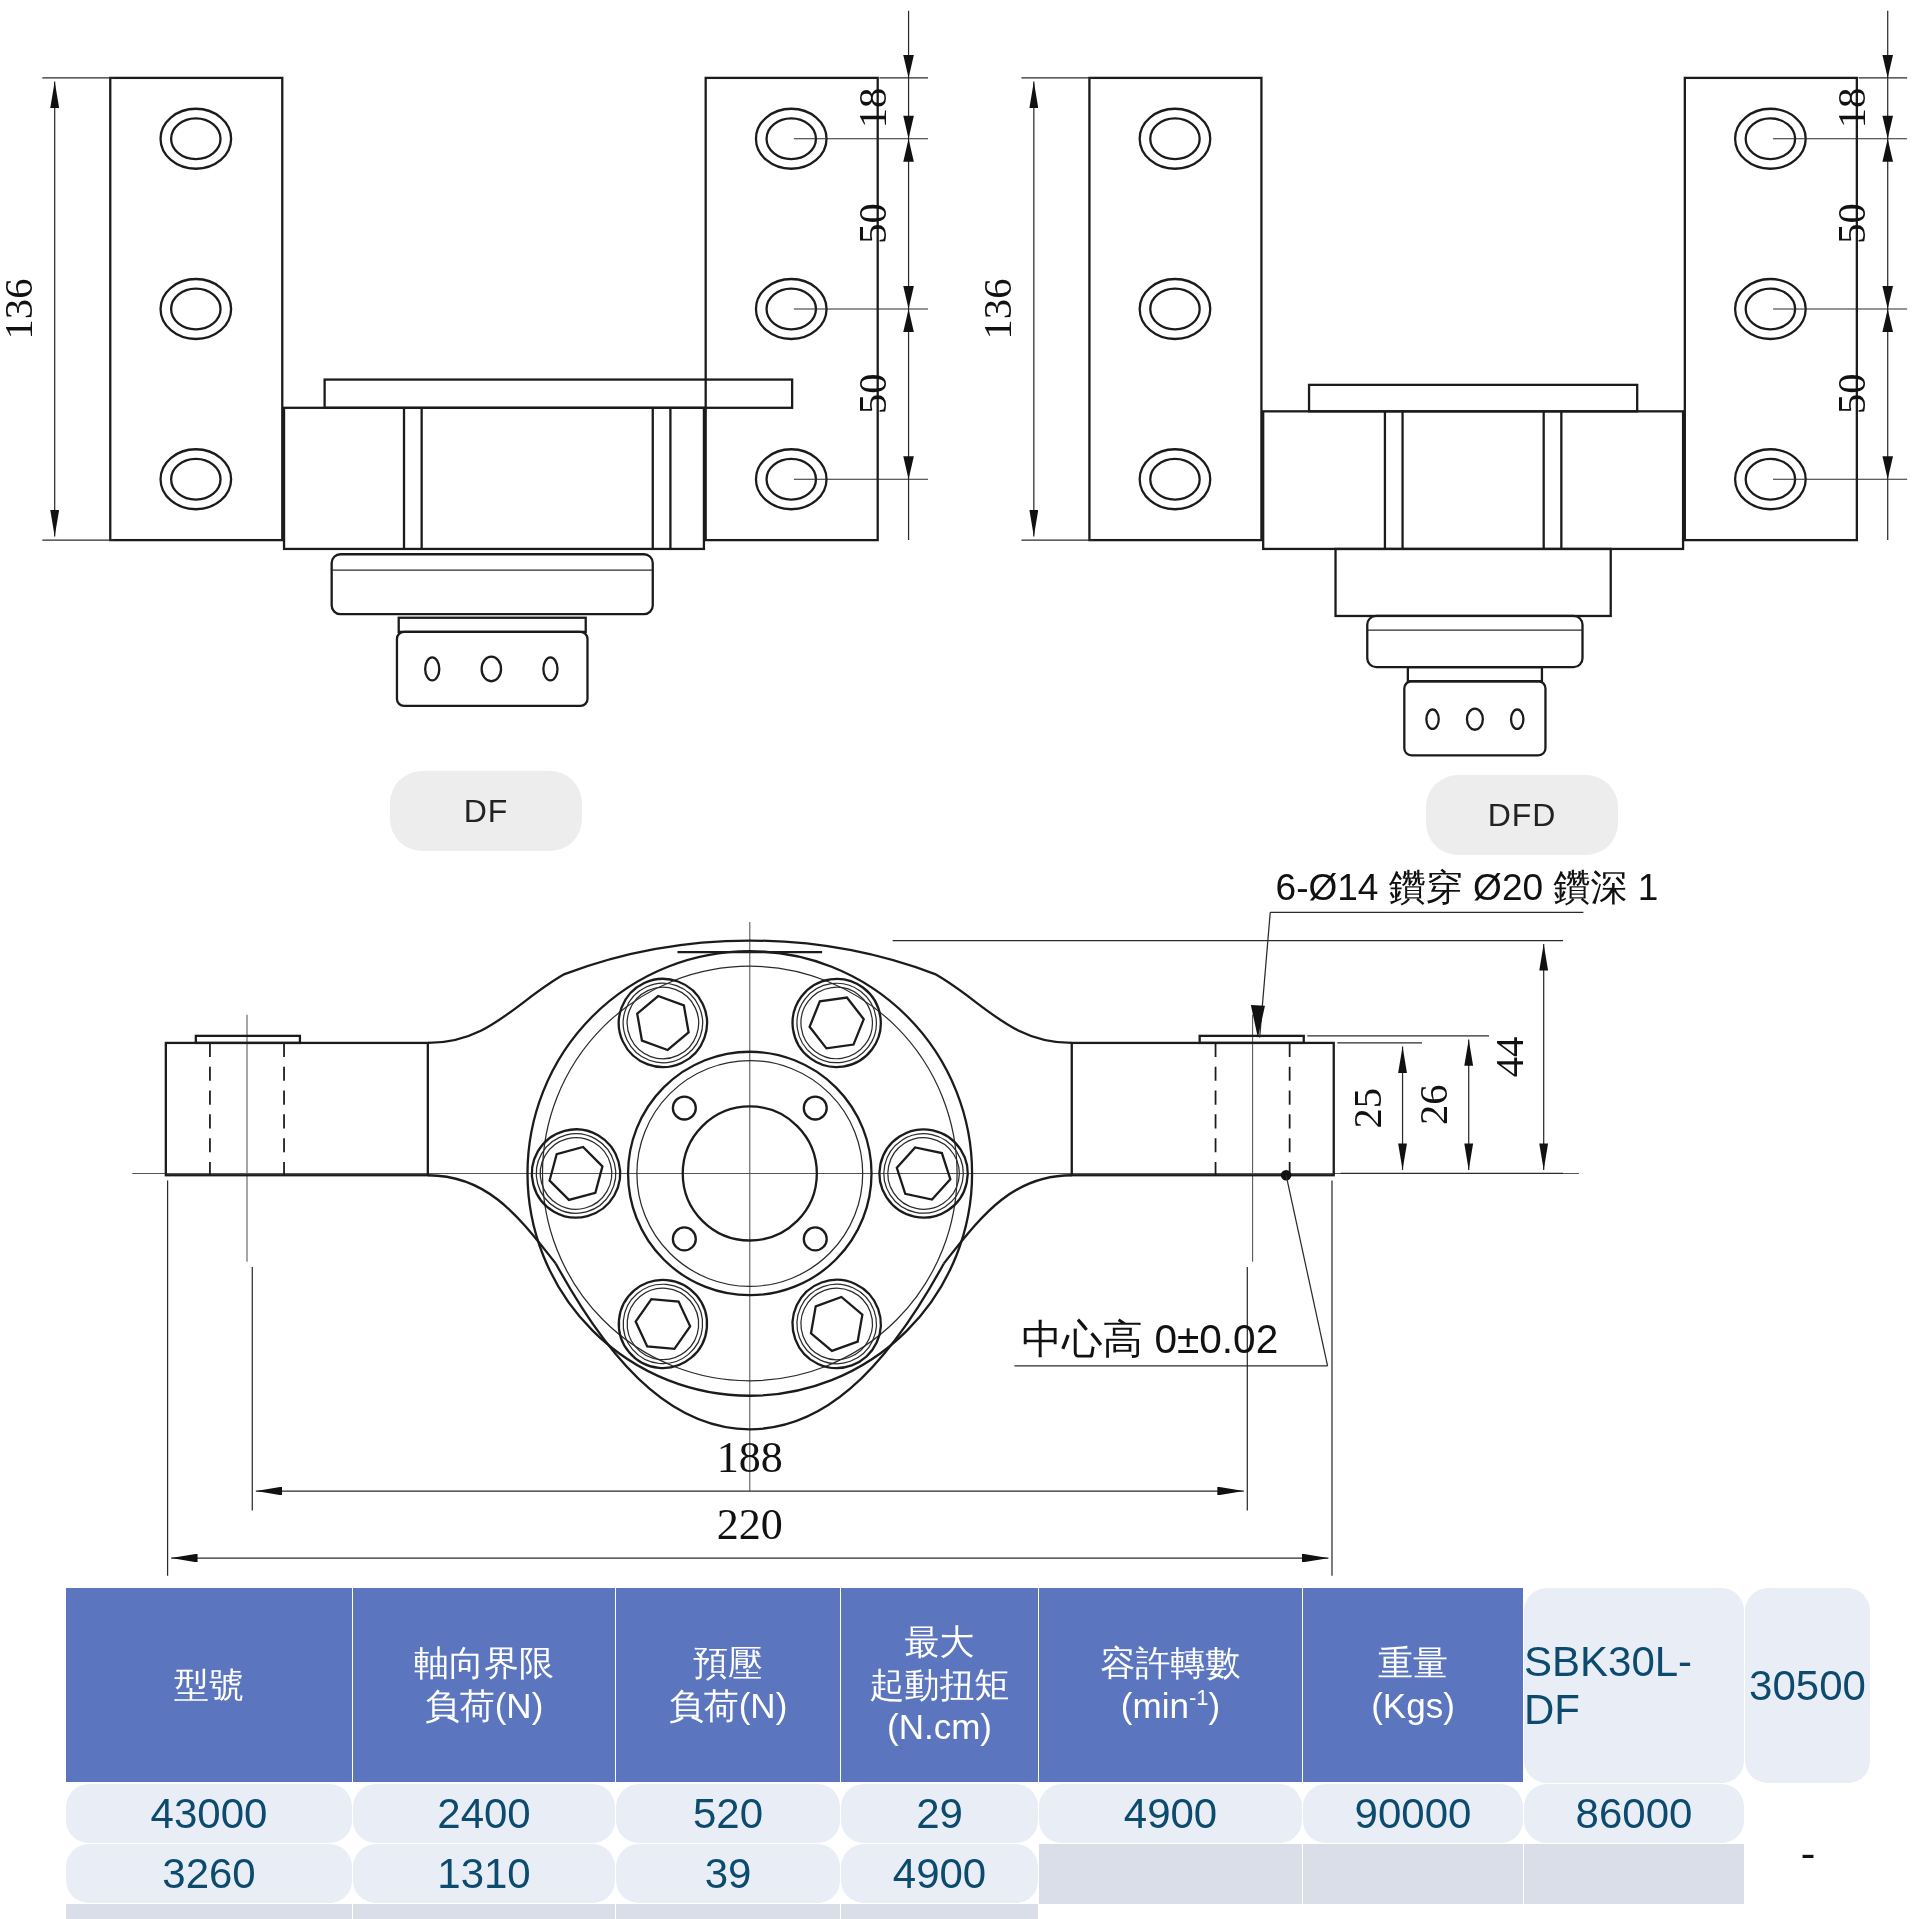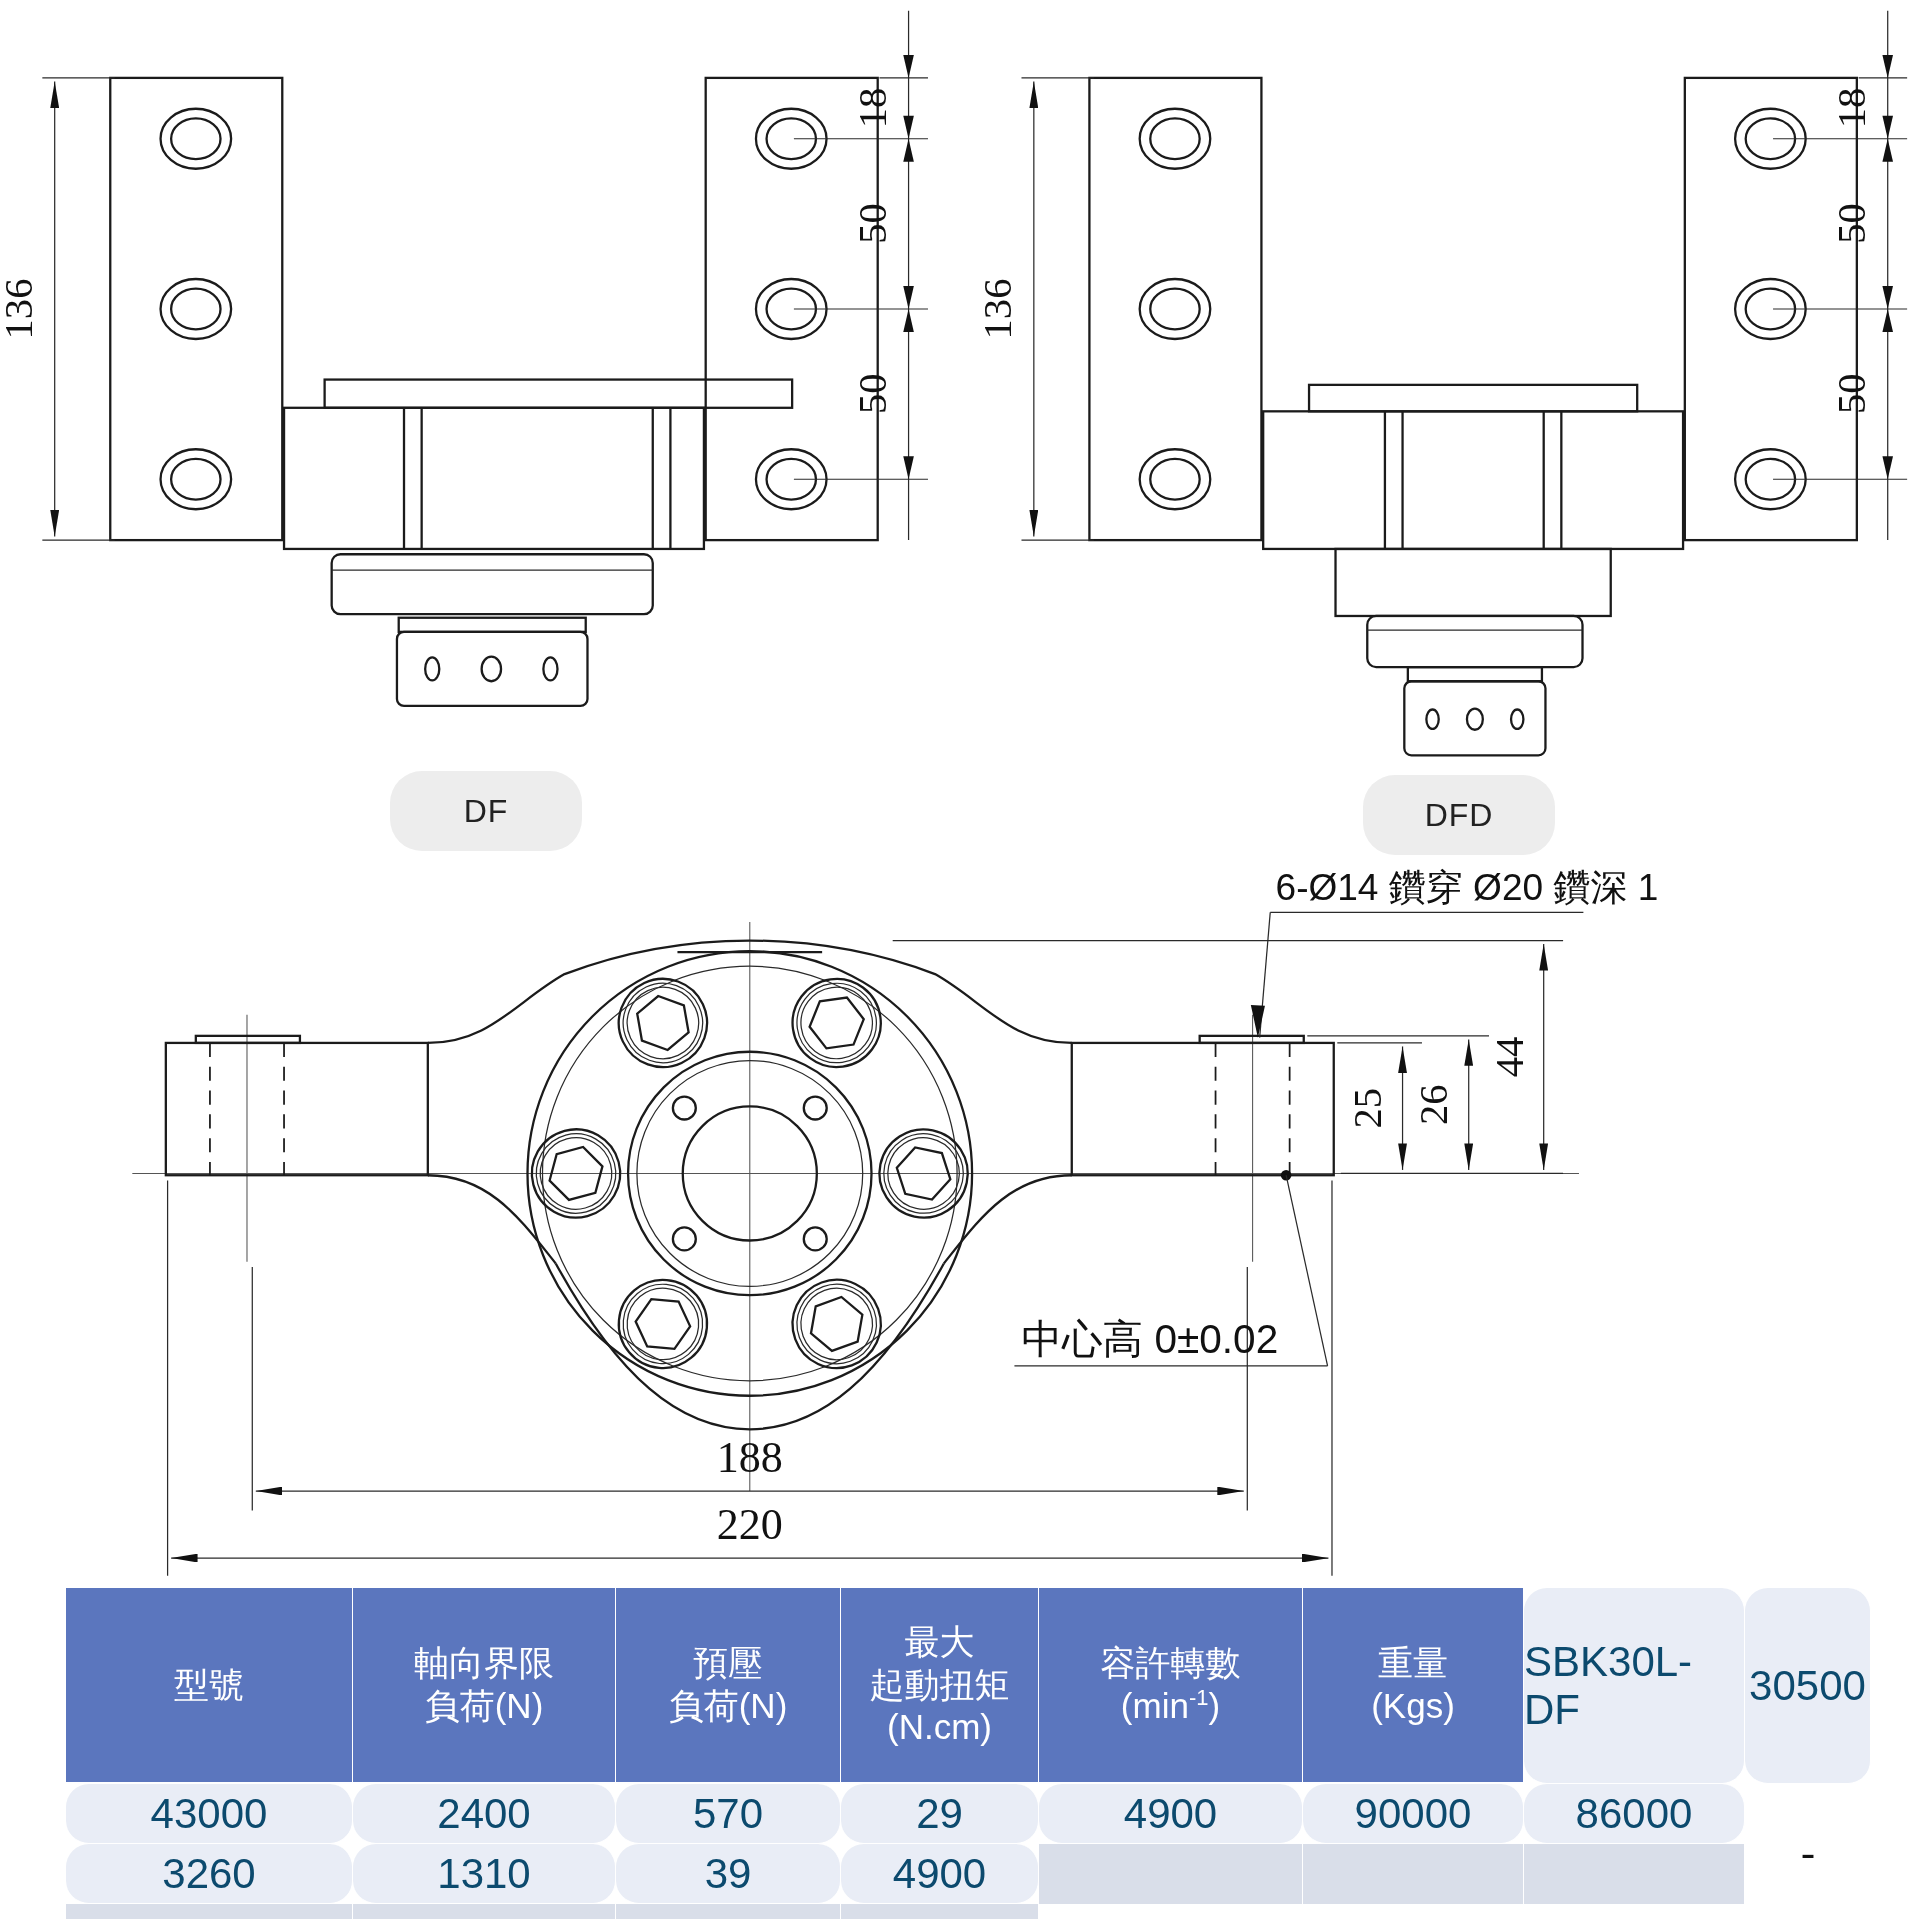--- a/index.html
+++ b/index.html
@@ -229,21 +229,21 @@
       <line x1="1458" y1="1332" x2="1505" y2="1548" class="lnt"></line>
       <line x1="1150" y1="1548" x2="1505" y2="1548" class="lnt"></line>
       <text class="calltxt" x="1158" y="1534" text-anchor="start" style="font-size:46px">中心高 0±0.02</text>
     </g>
   </g>
 </svg>
 
 <div class="pill" style="left:390px;top:771px;">
   <span>DF</span>
 </div>
-<div class="pill" style="left:1363px;top:775px;">
+<div class="pill" style="left:1426px;top:775px;">
   <span>DFD</span>
 </div>
 
 <div id="spec-table">
   <div class="hc">
     <div>型號</div>
   </div>
   <div class="hc">
     <div>軸向界限</div>
         <div>負荷(N)</div>
@@ -263,21 +263,21 @@
   </div>
   <div class="hc">
     <div>重量</div>
         <div>(Kgs)</div>
   </div>
 
   <div class="bc">SBK30L-DF</div>
   <div class="bc">30500</div>
   <div class="bc">43000</div>
   <div class="bc">2400</div>
-  <div class="bc">570</div>
+  <div class="bc">520</div>
   <div class="bc">29</div>
   <div class="bc">4900</div>
   <div class="wc">-</div>
 
   <div class="bc">90000</div>
   <div class="bc">86000</div>
   <div class="bc">3260</div>
   <div class="bc">1310</div>
   <div class="bc">39</div>
   <div class="bc">4900</div>

